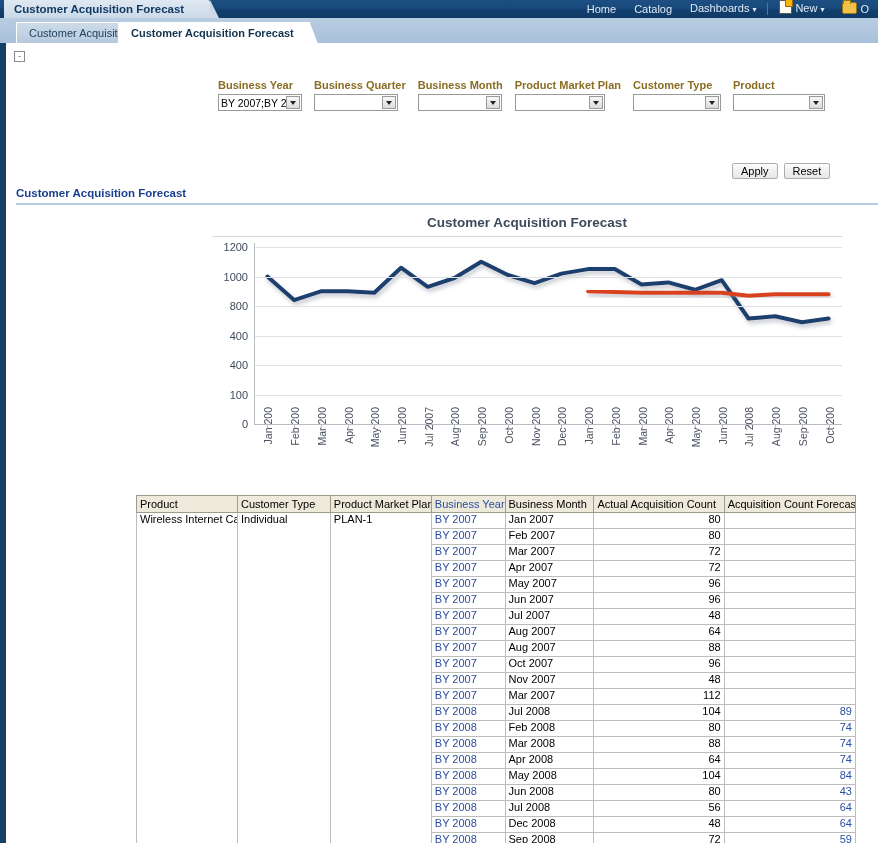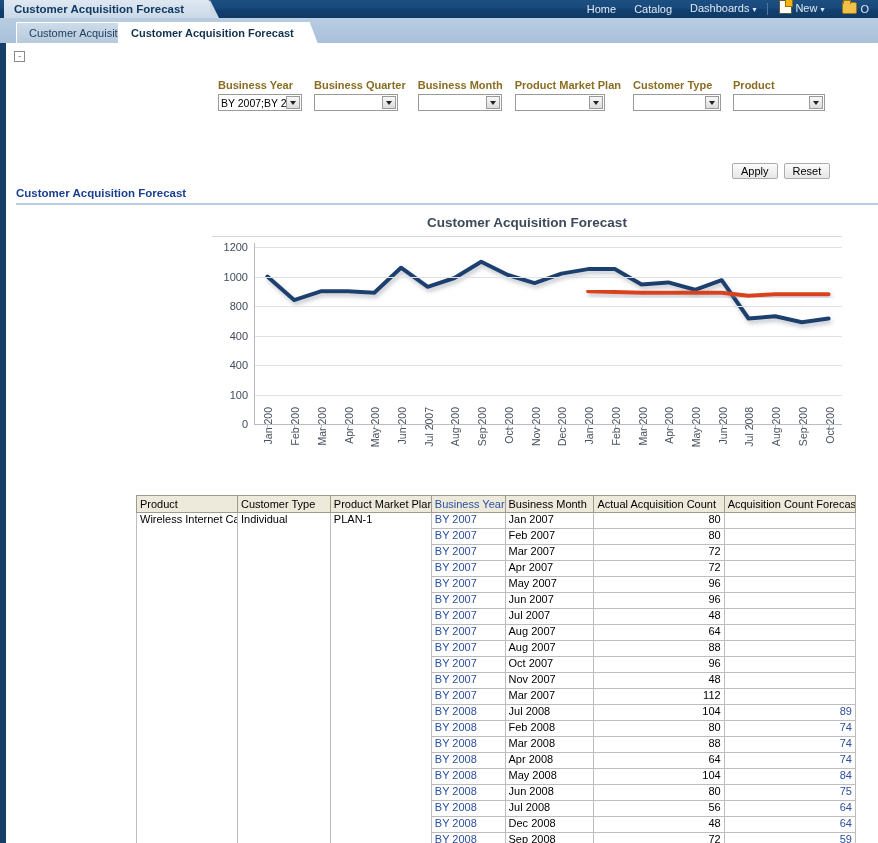--- a/index.html
+++ b/index.html
@@ -457,21 +457,21 @@
             <tr>
               <td class="lnk">BY 2008</td>
               <td>May 2008</td>
               <td class="num">104</td>
               <td class="num lnk">84</td>
             </tr>
             <tr>
               <td class="lnk">BY 2008</td>
               <td>Jun 2008</td>
               <td class="num">80</td>
-              <td class="num lnk">75</td>
+              <td class="num lnk">43</td>
             </tr>
             <tr>
               <td class="lnk">BY 2008</td>
               <td>Jul 2008</td>
               <td class="num">56</td>
               <td class="num lnk">64</td>
             </tr>
             <tr>
               <td class="lnk">BY 2008</td>
               <td>Dec 2008</td>

